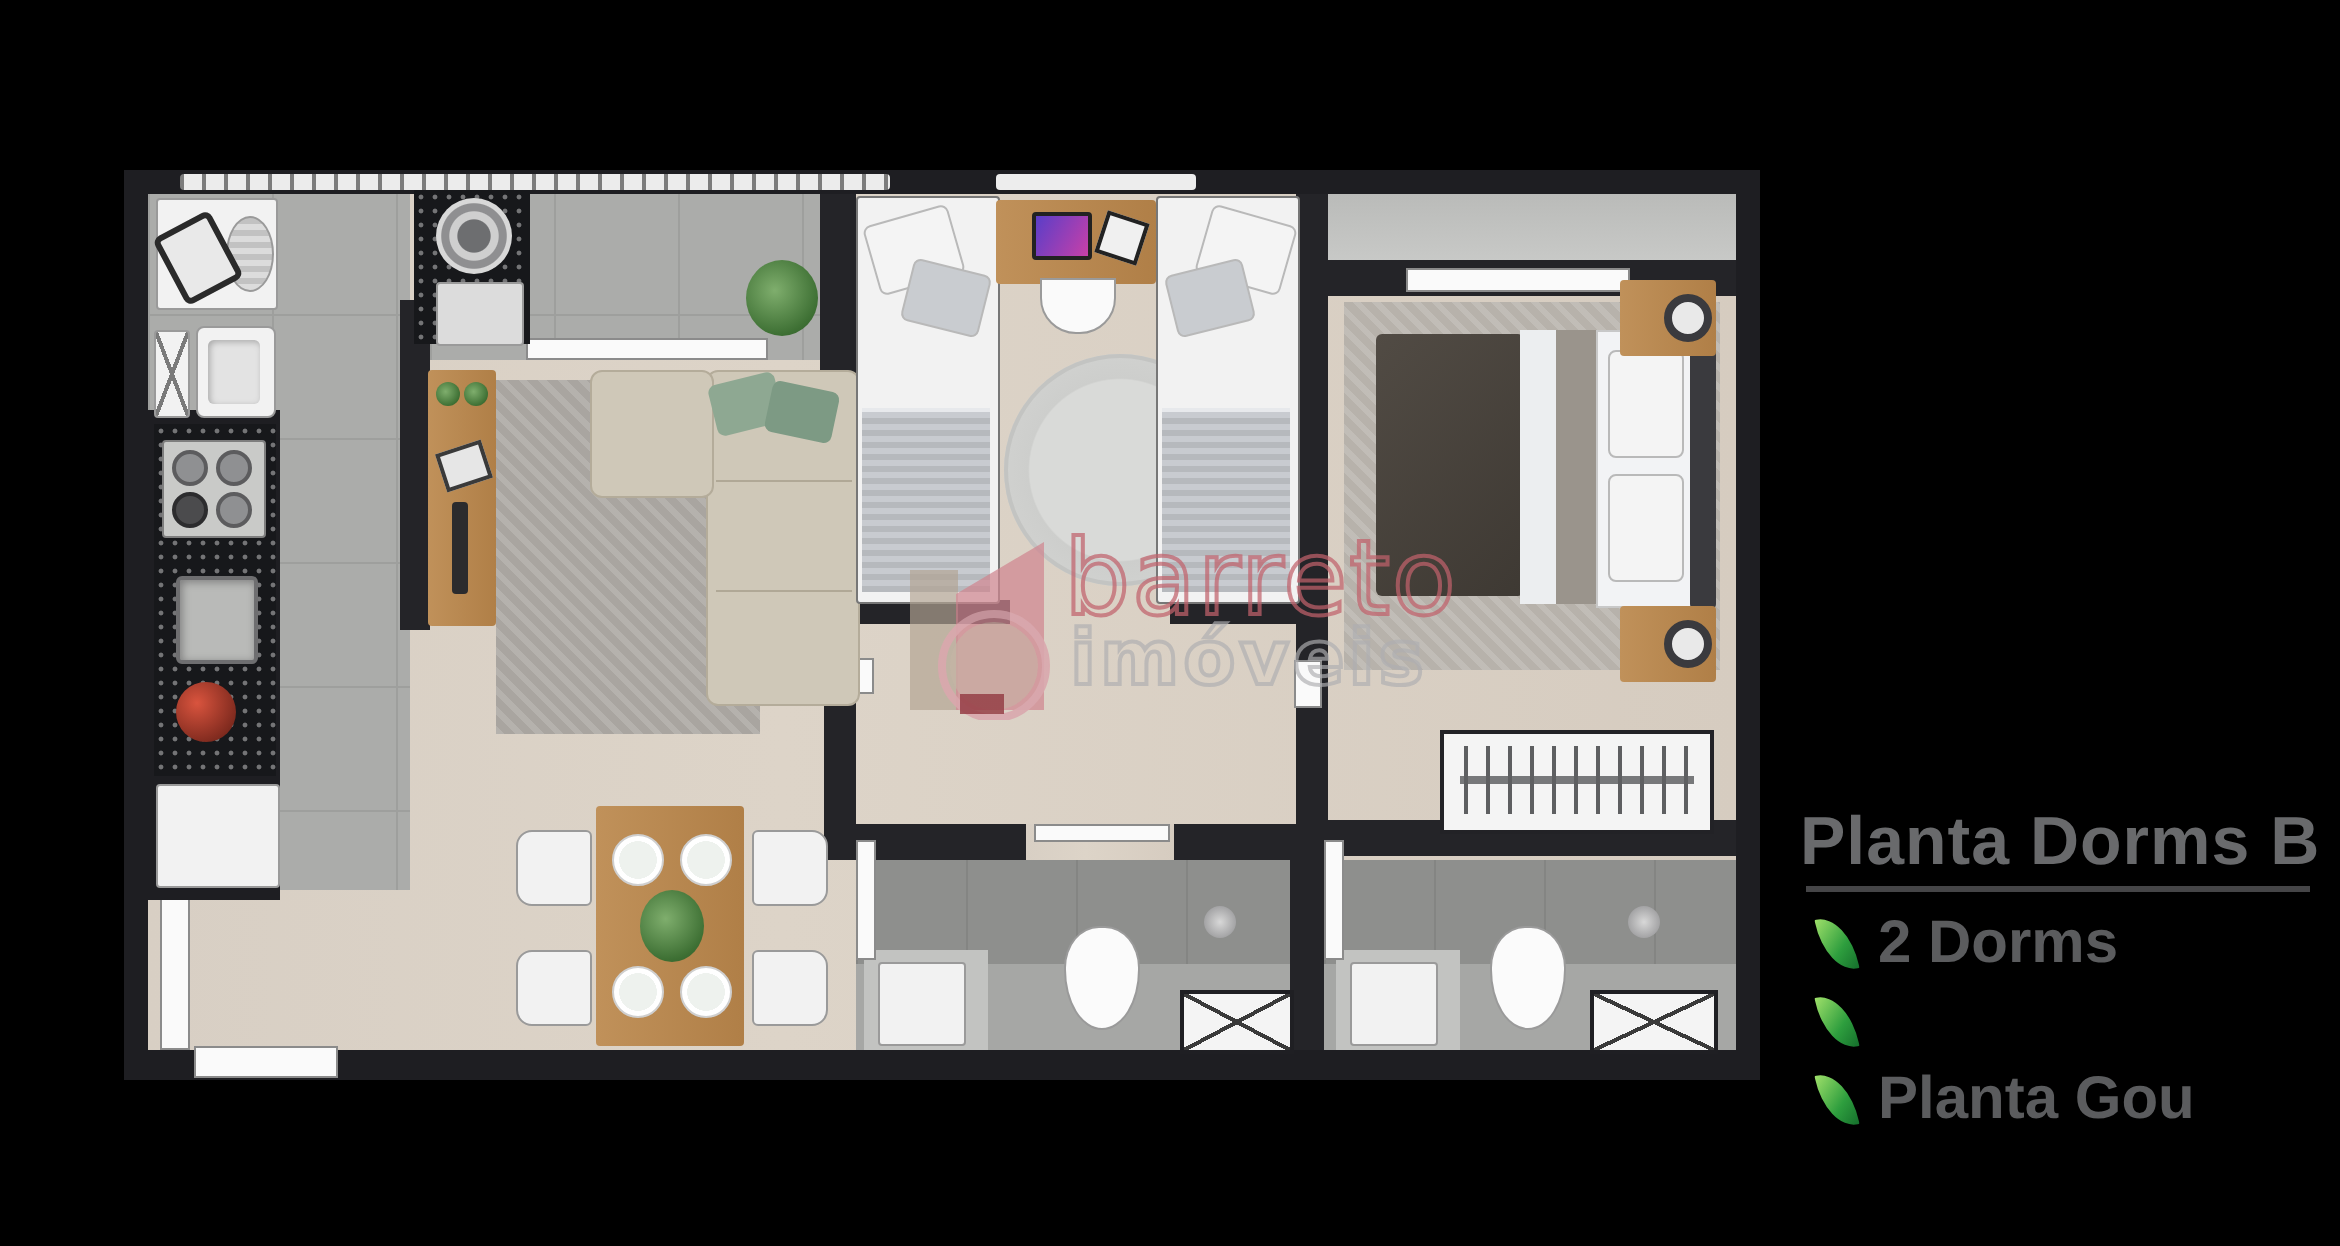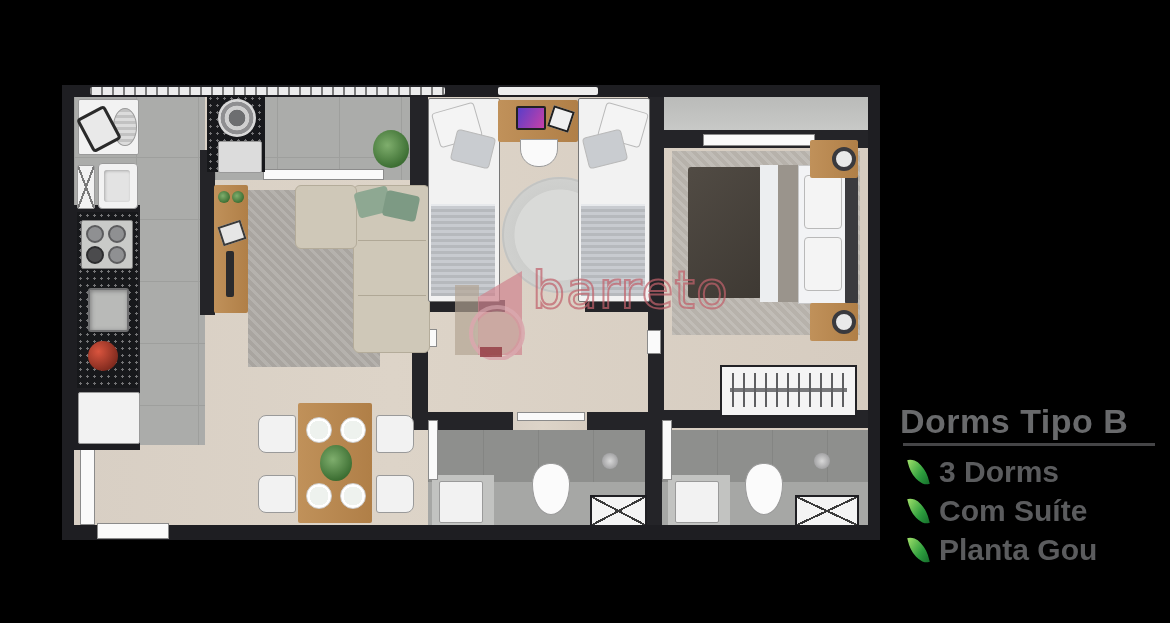--- a/index.html
+++ b/index.html
@@ -234,29 +234,29 @@
 
 <div class="abs" style="left:450px;top:240px;width:330px;height:130px;opacity:.9;">
   <svg class="abs" style="left:0;top:15px;" width="80" height="105" viewBox="0 0 80 105">
     <rect x="5" y="30" width="24" height="70" fill="#b3a493" fill-opacity="0.75"></rect>
     <polygon points="28,42 72,16 72,100 28,100" fill="#cf8690" fill-opacity="0.8"></polygon>
     <circle cx="47" cy="78" r="26" fill="none" stroke="#d9a3ab" stroke-opacity="0.9" stroke-width="4"></circle>
     <circle cx="47" cy="78" r="22" fill="#c2b3a2" fill-opacity="0.55"></circle>
     <rect x="30" y="92" width="22" height="10" fill="#8e2f38" fill-opacity="0.85"></rect>
   </svg>
   <div class="abs wm-text1" style="left:82px;top:24px;font-size:52px;font-family:'DejaVu Sans',sans-serif;">barreto</div>
-</div>
-
-<div class="abs" id="panel-title">Dorms Tipo B</div>
+  <div class="abs wm-text2" style="left:85px;top:70px;font-size:38px;font-family:'DejaVu Sans',sans-serif;">imóveis</div>
+</div>
+
+<div class="abs" id="panel-title">Planta Dorms B</div>
 <div class="abs" id="panel-underline"></div>
 
 <div class="abs panel-item" style="top:455px;">
   <span class="leaf"></span>
-  <span class="label">3 Dorms</span>
+  <span class="label">2 Dorms</span>
 </div>
 <div class="abs panel-item" style="top:494px;">
   <span class="leaf"></span>
-  <span class="label">Com Suíte</span>
 </div>
 <div class="abs panel-item" style="top:533px;">
   <span class="leaf"></span>
   <span class="label">Planta Gou</span>
 </div>
 
 </body></html>

